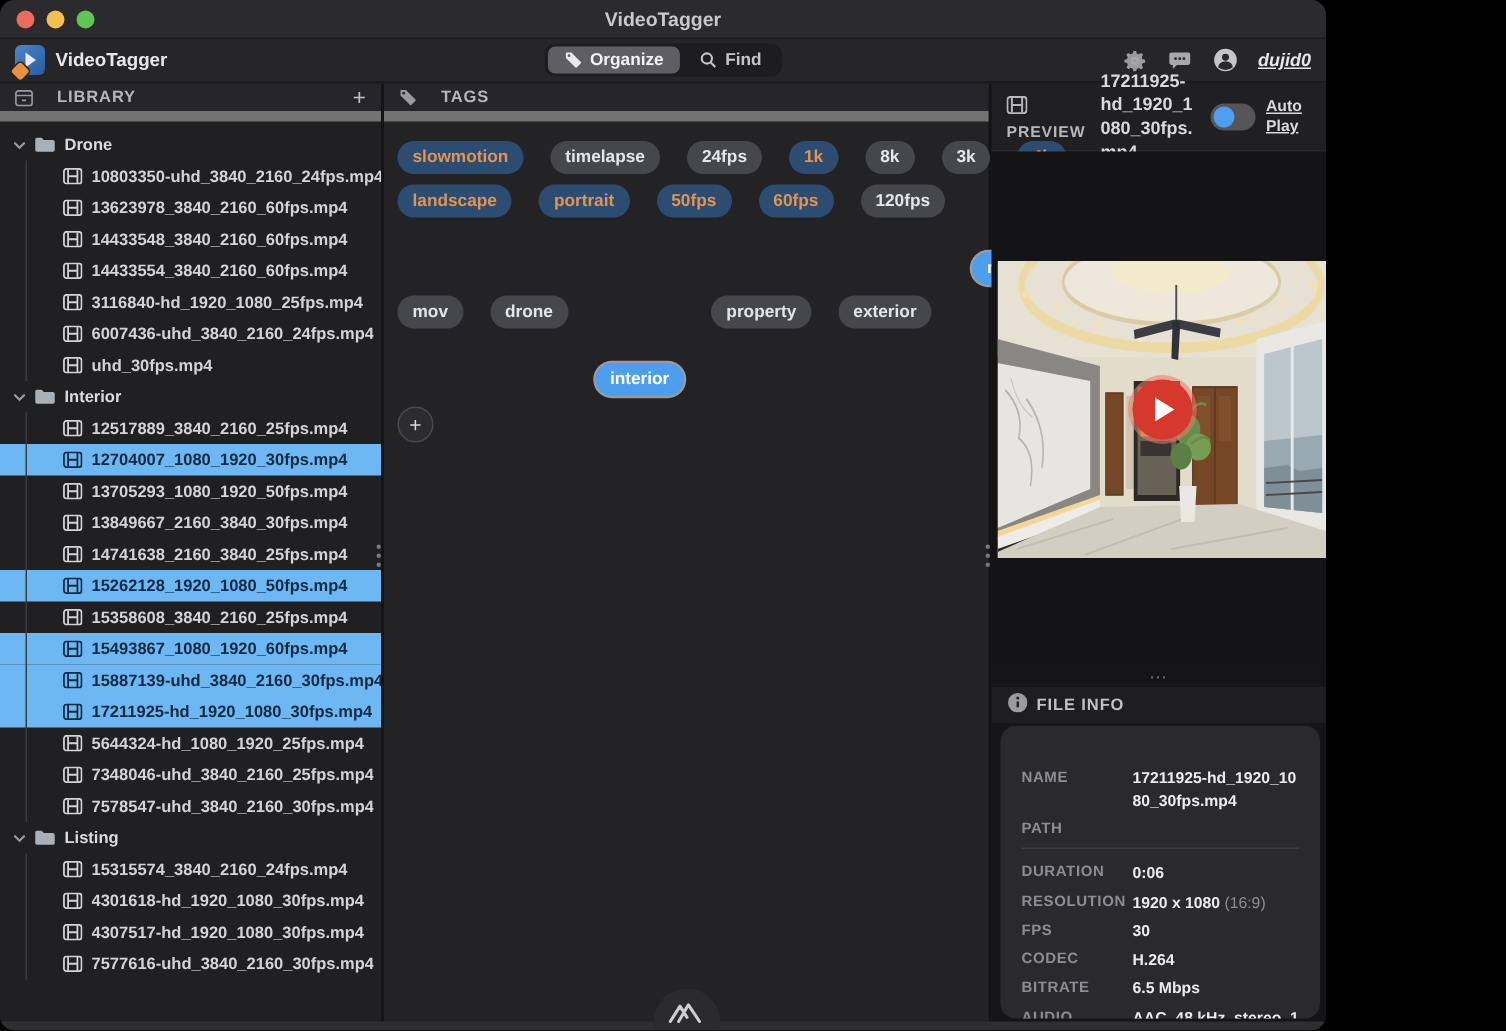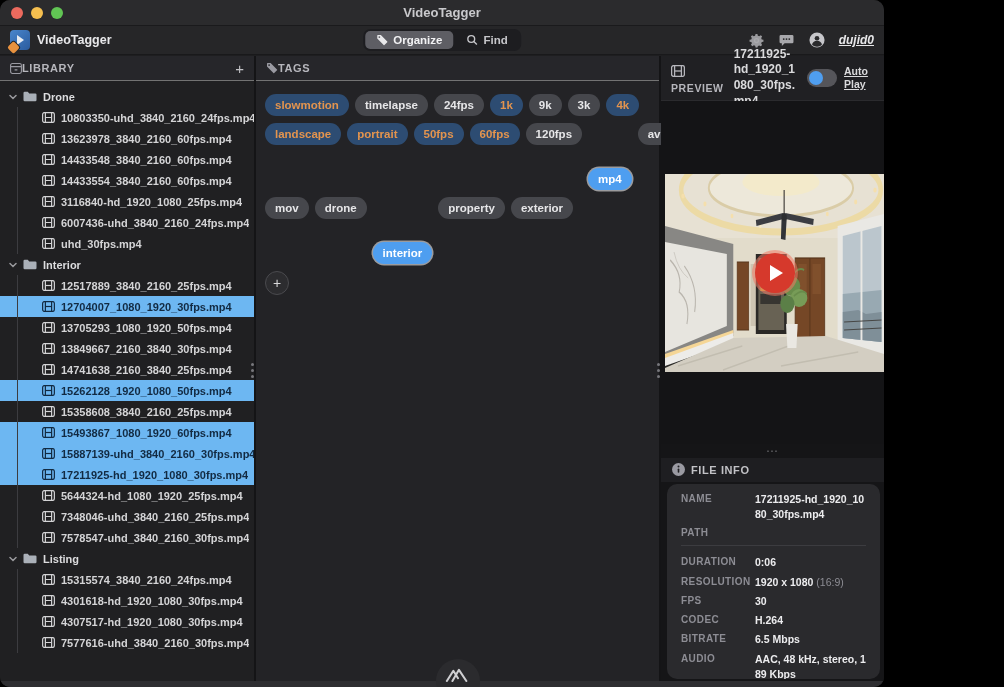--- a/index.html
+++ b/index.html
@@ -41,22 +41,22 @@
   }
   .segment { display:flex; align-items:center; gap:5px; font-size:11.5px; font-weight:bold;
     color:#c6c6ca; padding:3px 11px; border-radius:5px; border:none; background:transparent; cursor:default; }
   .segment.sel { background:#5e5e64; color:#f2f2f4; }
   .toolbar-right { margin-left:auto; display:flex; align-items:center; gap:14px; }
   .tb-ic { width:16px; height:16px; display:flex; align-items:center; justify-content:center; color:#a8a8ac; }
   .username { font-size:12px; font-weight:bold; color:#e8e8ea; text-decoration:underline;font-style:italic; }
   
   .main { position:absolute; top:56px; left:0; right:0; bottom:0; display:flex; }
   .panel-header {
-    height:25px; display:flex; align-items:center; gap:0; padding:0 10px;
-    background:#26262a; border-bottom:1px solid #737373;
+    height:25px; display:flex; align-items:center; gap:16px; padding:0 10px;
+    background:#26262a; border-bottom:7px solid #737373;
     font-size:11px; font-weight:bold; letter-spacing:0.6px; color:#b6b6bc;
     flex:0 0 auto;
   }
   .panel-header .hd-ic { color:#9a9aa2; display:flex; }
   .hd-plus { margin-left:auto; font-size:15px; font-weight:normal; color:#c2c2c6; cursor:default; background:none; border:none; }
   
   .sidebar { width:256px; background:#202022; border-right:2px solid #141416; display:flex; flex-direction:column; }
   .tree { flex:1; overflow:hidden; padding-top:5px; }
   .tree-row { height:21px; display:flex; align-items:center; gap:6px; font-size:11px; font-weight:bold; white-space:nowrap; }
   .folder-row { padding-left:9px; color:#dcdcde; }
@@ -64,21 +64,21 @@
   .folder-row .fic { display:flex; color:#aab0b8; }
   .folder-files { position:relative; }
   .folder-files::before { content:""; position:absolute; left:17px; top:0; bottom:0; width:1px; background:#3c3c40; z-index:2; }
   .file-row { padding-left:42px; color:#d4d4d6; }
   .file-row .film { display:flex; flex:0 0 auto; }
   .file-row.sel { background:#6db7f2; color:#122a42; }
   .file-name { overflow:hidden; text-overflow:clip; }
   
   .tags-panel { width:405px; background:#232326; border-right:2px solid #141416; display:flex; flex-direction:column; position:relative; }
   .tags-body { padding:13px 9px; display:flex; flex-direction:column; gap:7px; }
-  .tag-row { display:flex; gap:6px; }
+  .tag-row { display:flex; gap:18px; }
   .tag { height:22px; display:inline-flex; align-items:center; padding:0 10px; border-radius:11px;
     font-size:11.5px; font-weight:bold; border:none; cursor:default; }
   .tag.none { background:#46474c; color:#e6e6e8; }
   .tag.partial { background:#2d4c72; color:#e3944e; }
   .tag.active { background:#4e9ef0; color:#ffffff; box-shadow:0 0 0 1.5px rgba(255,255,255,0.55);margin-top:45px; }
   .add-tag { width:24px; height:24px; border-radius:50%; background:#2c2c2f; border:1px solid #4a4a4e;
     color:#d8d8da; font-size:14px; display:flex; align-items:center; justify-content:center; cursor:default; }
   .logo-fab { position:absolute; left:50%; bottom:-16px; transform:translateX(-50%); z-index:6;
     width:44px; height:44px; border-radius:50%; background:#2b2b2e; border:none;
     display:flex; align-items:flex-start; justify-content:center; padding-top:8px; cursor:default; }
@@ -98,21 +98,21 @@
   .video-frame { position:absolute; left:4px; right:0; top:73px; height:198px; background:#0c0c0c; overflow:hidden; }
   .video-frame svg.scene { position:absolute; inset:0; width:100%; height:100%; }
   .play-wrap { position:absolute; inset:0; display:flex; align-items:center; justify-content:center; }
   .play-btn { width:40px; height:40px; border-radius:50%; background:#d6392c; border:none; cursor:default;
     box-shadow:0 0 0 3px rgba(240,120,100,0.55); display:flex; align-items:center; justify-content:center; }
   .play-btn .tri { width:0; height:0; border-left:13px solid #ffffff; border-top:8px solid transparent; border-bottom:8px solid transparent; margin-left:4px; }
   .h-handle { height:14px; display:flex; align-items:center; justify-content:center; color:#6a6a6e;
     font-size:12px; letter-spacing:1px; flex:0 0 auto; cursor:default; }
   .fileinfo-header { height:24px; display:flex; align-items:center; gap:6px; padding:0 11px;
     font-size:11px; font-weight:bold; letter-spacing:0.6px; color:#c2c2c6; flex:0 0 auto; background:#1e1e21; }
-  .fileinfo-card { flex:1; margin:2px 4px 8px 6px; background:#2a2a2d; border-radius:10px; padding:8px 14px; overflow:hidden; }
+  .fileinfo-card { flex:1; margin:2px 4px 8px 6px; background:#2a2a2d; border-radius:10px; padding:28px 14px; overflow:hidden; }
   .fi-row { display:flex; margin-bottom:4px; }
   .fi-label { flex:0 0 74px; font-size:10px; font-weight:bold; color:#8d8d94; letter-spacing:0.4px; padding-top:1px; }
   .fi-value { flex:1; font-size:10.5px; font-weight:bold; color:#ececee; word-break:break-all; line-height:1.45; }
   .fi-extra { color:#8d8d94; font-weight:normal; }
   .fi-divider { height:1px; background:#3c3c40; margin:7px 0 9px; }
   
   .v-dots { position:absolute; top:307px; display:flex; flex-direction:column; gap:3px; z-index:5; }
   .v-dots i { width:3px; height:3px; border-radius:50%; background:#77777c; }
   .v-dots.d1 { left:251px; } .v-dots.d2 { left:657px; }
   
@@ -523,21 +523,21 @@
             </svg>
         </span>
         <span>TAGS</span>
       </div>
       <div class="tags-body" id="tags-body">
           <div class="tag-row">
             <button class="tag partial">slowmotion</button>
             <button class="tag none">timelapse</button>
             <button class="tag none">24fps</button>
             <button class="tag partial">1k</button>
-            <button class="tag none">9k</button>
+            <button class="tag none">8k</button>
             <button class="tag none">3k</button>
             <button class="tag partial">4k</button>
           </div>
           <div class="tag-row">
             <button class="tag partial">landscape</button>
             <button class="tag partial">portrait</button>
             <button class="tag partial">50fps</button>
             <button class="tag partial">60fps</button>
             <button class="tag none">120fps</button>
             <button class="tag active">mp4</button>

